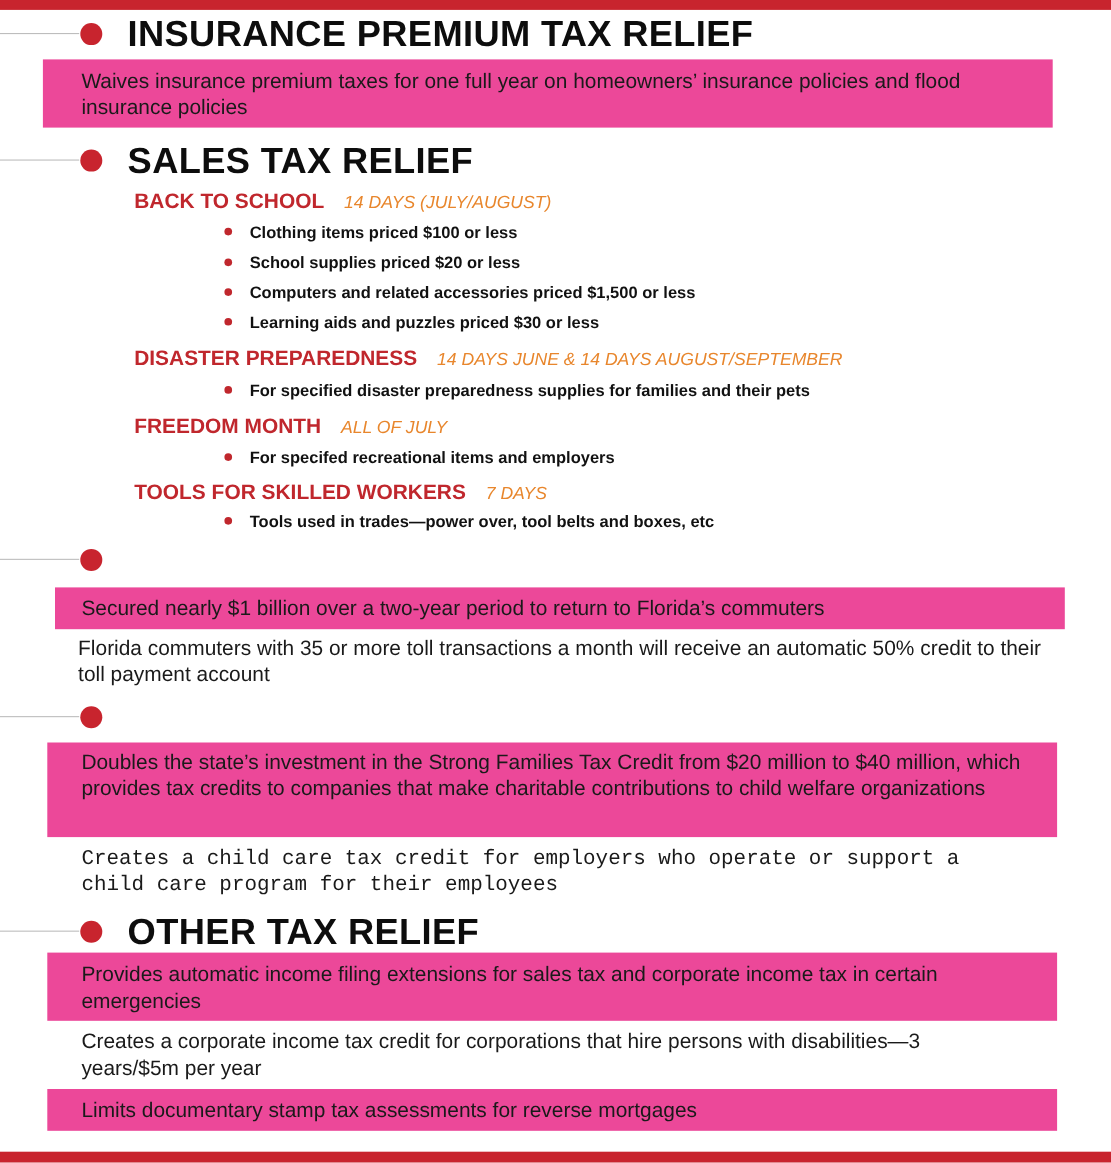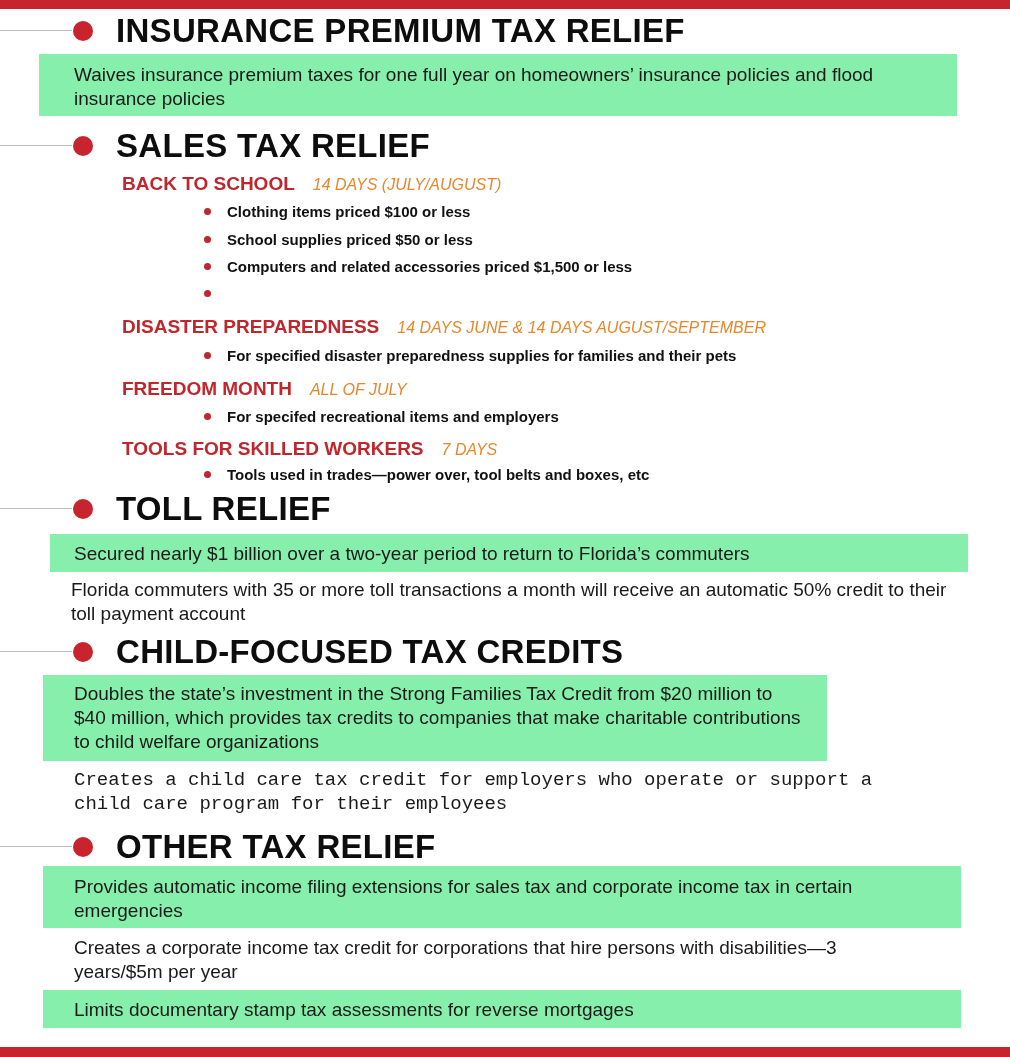--- a/index.html
+++ b/index.html
@@ -11,21 +11,21 @@
   }
   .top-bar { position: absolute; left: 0; top: 0; width: 1010px; height: 9px; background: #c8242e; }
   .bottom-bar { position: absolute; left: 0; top: 1047px; width: 1010px; height: 10px; background: #c8242e; }
 
   .section-head { position: absolute; left: 0; height: 40px; width: 1010px; padding-left: 21px; }
   .section-head .rule { position: absolute; left: 0; top: 19px; width: 72px; height: 1px; background: #bdbdbd; }
   .section-head .dot { position: absolute; left: 73px; top: 10px; width: 20px; height: 20px; border-radius: 50%; background: #c8242e; }
   .section-head .title { position: absolute; left: 116px; top: 0; font-size: 33px; font-weight: bold; letter-spacing: 0.3px; line-height: 40px; color: #0d0d0d; white-space: nowrap; }
 
   .box { position: absolute; font-size: 19px; line-height: 24px; color: #1a1a1a; box-sizing: border-box; }
-  .box.grey { background: #86efac; }
+  .box.grey { background: #ec4899; }
 
   .sub-label { position: absolute; left: 122px; font-size: 19px; font-weight: bold; color: #c0272d; white-space: nowrap; line-height: 24px; }
   .sub-note { font-size: 16px; font-style: italic; font-weight: normal; color: #e8862c; margin-left: 18px; }
 
   .bullet { position: absolute; left: 204px; font-size: 15px; font-weight: bold; color: #111; white-space: nowrap; line-height: 24px; }
   .bullet .b-dot { display: inline-block; width: 7px; height: 7px; border-radius: 50%; background: #c0272d; vertical-align: middle; margin-right: 16px; position: relative; top: -2px; }
 </style>
 </head>
 <body>
 
@@ -41,53 +41,51 @@
 <div class="section-head" style="top:126px;">
   <div class="rule"></div>
   <div class="dot"></div>
   <div class="title">SALES TAX RELIEF</div>
 </div>
 
 <div class="sub-label" style="top:172px;text-align:right;">
   <span>BACK TO SCHOOL</span><span class="sub-note">14 DAYS (JULY/AUGUST)</span>
 </div>
 <div class="bullet" style="top:200px;"><span class="b-dot"></span><span>Clothing items priced $100 or less</span></div>
-<div class="bullet" style="top:228px;"><span class="b-dot"></span><span>School supplies priced $50 or less</span></div>
+<div class="bullet" style="top:228px;"><span class="b-dot"></span><span>School supplies priced $20 or less</span></div>
 <div class="bullet" style="top:255px;"><span class="b-dot"></span><span>Computers and related accessories priced $1,500 or less</span></div>
-<div class="bullet" style="top:282px;"><span class="b-dot"></span></div>
+<div class="bullet" style="top:282px;"><span class="b-dot"></span><span>Learning aids and puzzles priced $30 or less</span></div>
 
 <div class="sub-label" style="top:315px;">
   <span>DISASTER PREPAREDNESS</span><span class="sub-note">14 DAYS JUNE &amp; 14 DAYS AUGUST/SEPTEMBER</span>
 </div>
 <div class="bullet" style="top:344px;"><span class="b-dot"></span><span>For specified disaster preparedness supplies for families and their pets</span></div>
 
 <div class="sub-label" style="top:377px;">
   <span>FREEDOM MONTH</span><span class="sub-note">ALL OF JULY</span>
 </div>
 <div class="bullet" style="top:405px;"><span class="b-dot"></span><span>For specifed recreational items and employers</span></div>
 
 <div class="sub-label" style="top:437px;">
   <span>TOOLS FOR SKILLED WORKERS</span><span class="sub-note">7 DAYS</span>
 </div>
 <div class="bullet" style="top:463px;"><span class="b-dot"></span><span>Tools used in trades—power over, tool belts and boxes, etc</span></div>
 
 <div class="section-head" style="top:489px;">
   <div class="rule"></div>
   <div class="dot"></div>
-  <div class="title">TOLL RELIEF</div>
 </div>
 <div class="box grey" style="left:50px; top:534px; width:918px; height:38px; padding:8px 24px 0 24px;">Secured nearly $1 billion over a two-year period to return to Florida’s commuters</div>
 <div class="box" style="left:50px; top:578px; width:918px; height:50px; padding:0 21px;">Florida commuters with 35 or more toll transactions a month will receive an automatic 50% credit to their toll payment account</div>
 
 <div class="section-head" style="top:632px;">
   <div class="rule"></div>
   <div class="dot"></div>
-  <div class="title">CHILD-FOCUSED TAX CREDITS</div>
 </div>
-<div class="box grey" style="left:43px; top:675px; width:784px; height:86px; padding:7px 26px 0 31px;">Doubles the state’s investment in the Strong Families Tax Credit from $20 million to $40 million, which provides tax credits to companies that make charitable contributions to child welfare organizations</div>
+<div class="box grey" style="left:43px; top:675px; width:918px; height:86px; padding:7px 26px 0 31px;">Doubles the state’s investment in the Strong Families Tax Credit from $20 million to $40 million, which provides tax credits to companies that make charitable contributions to child welfare organizations</div>
 <div class="box" style="left:43px; top:768px; width:918px; height:50px; padding:0 60px 0 31px;font-family:Liberation Mono, monospace;">Creates a child care tax credit for employers who operate or support a child care program for their employees</div>
 
 <div class="section-head" style="top:827px;">
   <div class="rule"></div>
   <div class="dot"></div>
   <div class="title">OTHER TAX RELIEF</div>
 </div>
 <div class="box grey" style="left:43px; top:866px; width:918px; height:62px; padding:9px 40px 0 31px;">Provides automatic income filing extensions for sales tax and corporate income tax in certain emergencies</div>
 <div class="box" style="left:43px; top:935px; width:918px; height:50px; padding:1px 80px 0 31px;">Creates a corporate income tax credit for corporations that hire persons with disabilities—3 years/$5m per year</div>
 <div class="box grey" style="left:43px; top:990px; width:918px; height:38px; padding:8px 31px 0 31px;">Limits documentary stamp tax assessments for reverse mortgages</div>

